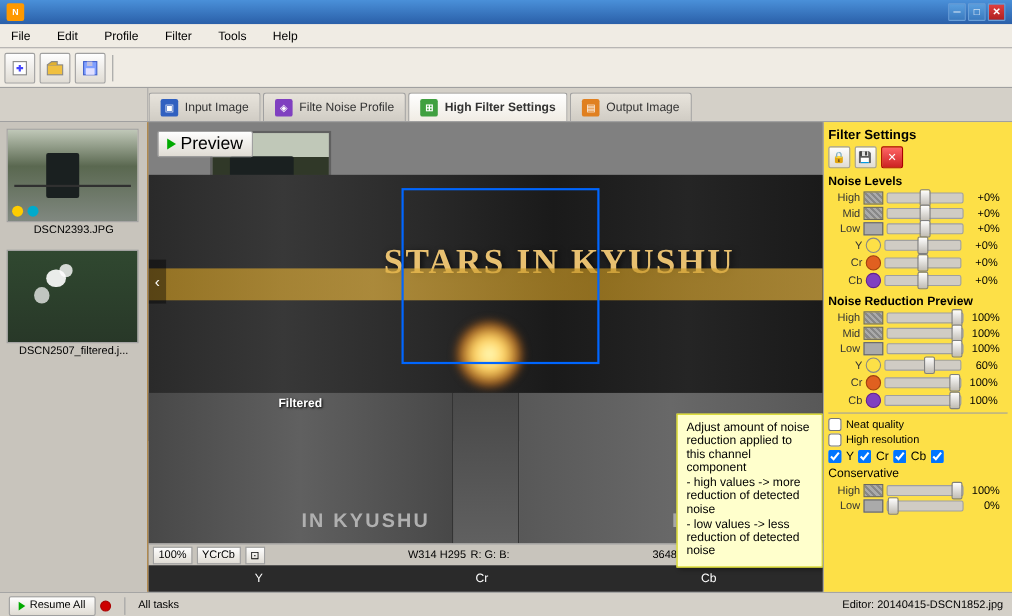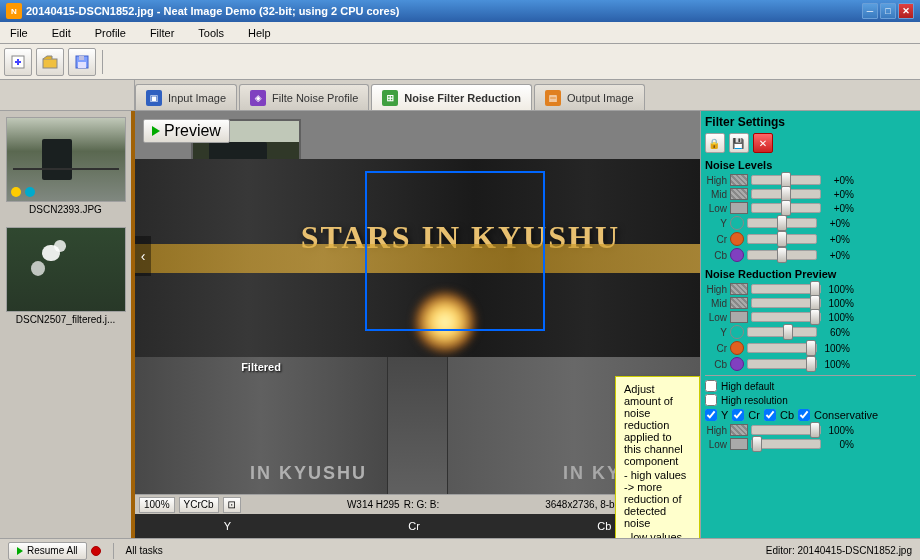--- a/index.html
+++ b/index.html
@@ -29,43 +29,43 @@
     .tab-icon { width: 16px; height: 16px; border-radius: 2px; display: flex; align-items: center; justify-content: center; font-size: 9px; }
     .tab-icon.blue { background: #3060c0; color: white; }
     .tab-icon.purple { background: #8040c0; color: white; }
     .tab-icon.green { background: #40a040; color: white; }
     .tab-icon.orange { background: #e08020; color: white; }
 
     
     .main-layout { display: flex; height: calc(560px - 22px - 22px - 36px - 30px - 24px); }
 
     
-    .image-list { width: 135px; background: #c8c4bc; border-right: 4px solid #a16207; overflow-y: auto; padding: 4px; }
+    .image-list { width: 135px; background: #c8c4bc; border-right: 1px solid #a16207; overflow-y: auto; padding: 4px; }
     .image-thumb { margin-bottom: 6px; cursor: pointer; border: 2px solid transparent; }
     .image-thumb.selected { border-color: #ff6600; }
     .image-thumb-label { font-size: 10px; text-align: center; word-break: break-all; padding: 2px; }
     .dot { width: 10px; height: 10px; border-radius: 50%; }
     .dot.yellow { background: #ffcc00; }
     .dot.teal { background: #00aacc; }
 
     
     .center-panel { flex: 1; background: #808080; position: relative; overflow: hidden; }
 
     
-    .right-panel { width: 220px; background: #14b8a6; border-left: 1px solid #a0a0a0; padding: 4px; overflow-y: auto; }
+    .right-panel { width: 172px; background: #fde047; border-left: 1px solid #a0a0a0; padding: 4px; overflow-y: auto; }
 
     
     .filter-settings-title { font-weight: bold; font-size: 12px; margin-bottom: 4px; }
     .filter-row { display: flex; align-items: center; gap: 4px; margin-bottom: 2px; }
     .filter-btn { width: 20px; height: 20px; border: 1px solid #a0a0a0; background: linear-gradient(to bottom, #fefefe, #e0dcd4); display: flex; align-items: center; justify-content: center; cursor: pointer; border-radius: 2px; font-size: 10px; }
     .filter-btn.red { background: linear-gradient(to bottom, #ff6666, #cc2222); color: white; border-color: #aa0000; }
     .filter-select { flex: 1; height: 20px; font-size: 10px; border: 1px solid #a0a0a0; background: white; padding: 0 2px; }
 
     .section-title { font-weight: bold; font-size: 11px; margin: 6px 0 3px 0; }
-    .noise-row { display: flex; align-items: center; gap: 3px; margin-bottom: 2px; }
+    .noise-row { display: flex; align-items: center; gap: 3px; margin-bottom: 2px; justify-content: center; }
     .noise-label { width: 22px; font-size: 10px; text-align: right; color: #333; }
     .noise-icon { width: 18px; height: 12px; background: #888; border: 1px solid #666; display: flex; align-items: center; justify-content: center; }
     .noise-icon.pattern { background: repeating-linear-gradient(45deg, #aaa 0px, #aaa 2px, #888 2px, #888 4px); }
     .noise-icon.solid { background: #aaa; }
     .noise-icon.orange-dot { background: #e06020; border: 1px solid #a04010; border-radius: 50%; width: 14px; height: 14px; }
     .noise-icon.purple-dot { background: #8040c0; border: 1px solid #602090; border-radius: 50%; width: 14px; height: 14px; }
     .noise-value { width: 30px; font-size: 10px; text-align: right; }
 
     
     .status-bar { height: 24px; background: #d4d0c8; border-top: 1px solid #a0a0a0; display: flex; align-items: center; padding: 0 8px; gap: 12px; font-size: 10px; }
@@ -98,21 +98,20 @@
     
     .train-image { background: linear-gradient(to bottom, #c8d4c0 0%, #c8d4c0 30%, #404840 30%, #404840 70%, #808880 70%, #808880 100%); position: relative; overflow: hidden; }
     .train-image::before { content: ''; position: absolute; left: 10%; top: 30%; width: 30%; height: 40%; background: #202020; border-radius: 2px; }
   </style>
 </head>
 <body>
 
 <div class="title-bar">
   <div class="title-bar-left">
     <div class="title-icon">N</div>
-    <span>20140415-DSCN1852.jpg - Neat Image Demo (32-bit; using 2 CPU cores)</span>
   </div>
   <div class="title-controls">
     <div class="title-btn">─</div>
     <div class="title-btn">□</div>
     <div class="title-btn close">✕</div>
   </div>
 </div>
 
 <div class="menu-bar">
   <span class="menu-item">File</span>
@@ -154,21 +153,21 @@
     <div class="tab">
       <span class="tab-icon blue">▣</span>
       <span>Input Image</span>
     </div>
     <div class="tab">
       <span class="tab-icon purple">◈</span>
       <span>Filte Noise Profile</span>
     </div>
     <div class="tab active">
       <span class="tab-icon green">⊞</span>
-      <span>Noise Filter Reduction</span>
+      <span>High Filter Settings</span>
     </div>
     <div class="tab">
       <span class="tab-icon orange">▤</span>
       <span>Output Image</span>
     </div>
   </div>
 </div>
 
 <div class="main-layout" style="height: 427px;">
 
@@ -372,21 +371,21 @@
       <span class="noise-label">Cb</span>
       <div class="noise-icon purple-dot"></div>
       <input type="range" min="0" max="100" value="100" style="width: 70px;">
       <span class="noise-value">100%</span>
     </div>
 
     <div style="height:1px; background:#a0a0a0; margin:4px 0;"></div>
 
     <div class="checkbox-row">
       <input type="checkbox" style="">
-      <span>High default</span>
+      <span>Neat quality</span>
     </div>
     <div class="checkbox-row">
       <input type="checkbox" style="">
       <span>High resolution</span>
     </div>
 
     <div style="display:flex; align-items:center; gap:4px; margin:3px 0; flex-wrap:wrap;">
       <input type="checkbox" checked="" style="">
       <span>Y</span>
       <input type="checkbox" checked="" style="">

